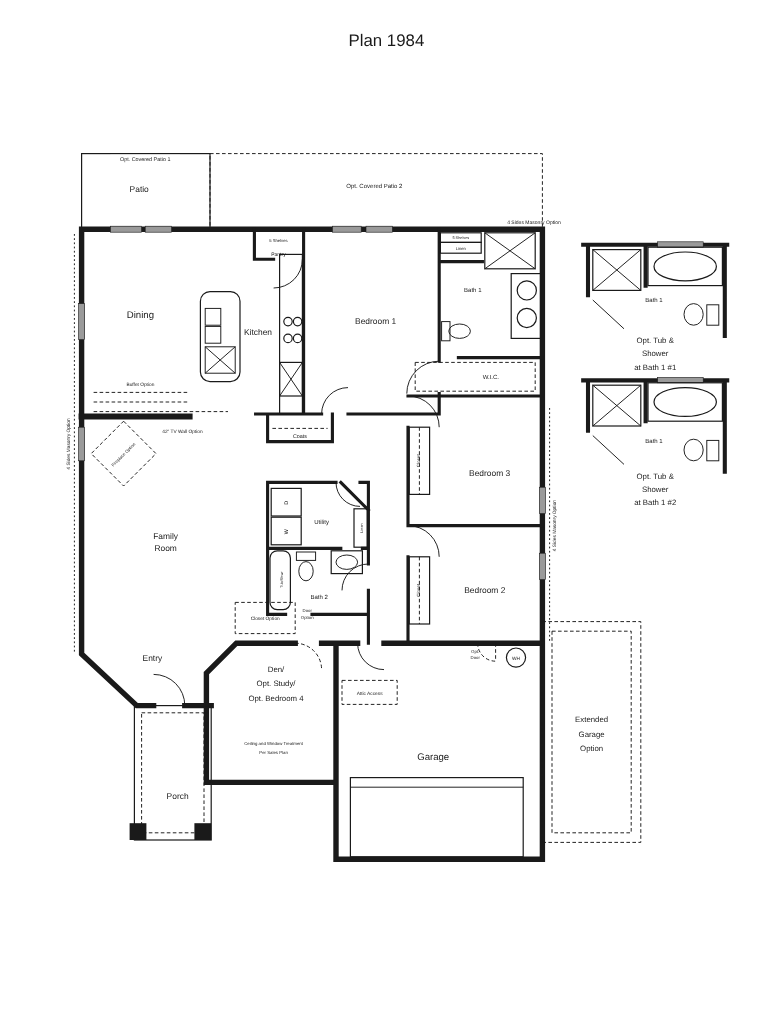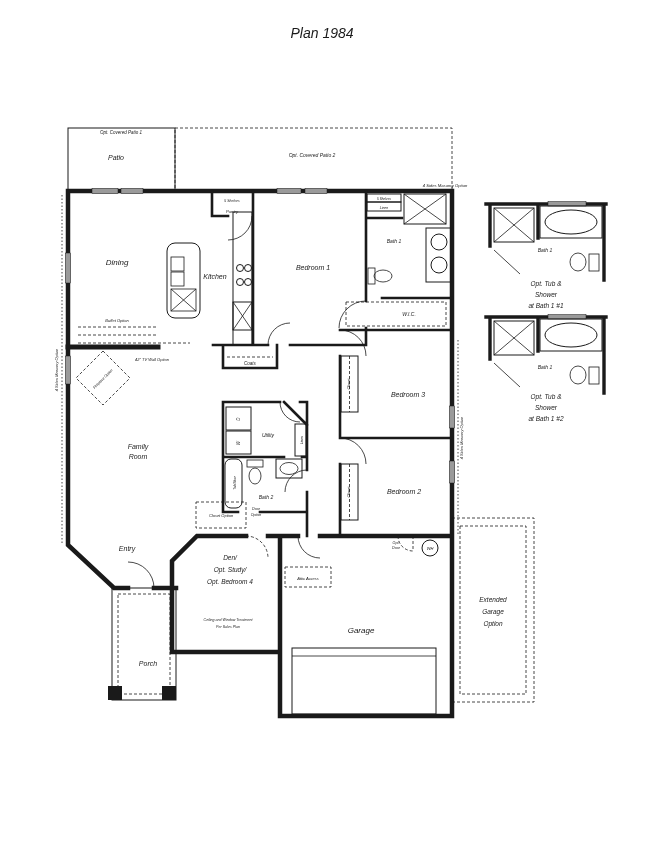--- a/index.html
+++ b/index.html
@@ -1,16 +1,16 @@
 <!DOCTYPE html>
 <html><head>
 <meta charset="utf-8">
 <style>
   html,body{margin:0;padding:0;background:#ffffff;}
-  .page{position:relative;width:650px;height:818px;background:#fff;overflow:hidden;font-style:italic;}
+  .page{position:relative;width:650px;height:818px;background:#fff;overflow:hidden;}
   svg{display:block;}
   .txt{font-family:"Liberation Sans",sans-serif;fill:#1a1a1a;text-anchor:middle;}
   .t32{font-size:3.2px;} .t35{font-size:3.5px;} .t36{font-size:3.6px;}
   .t38{font-size:3.8px;} .t4{font-size:4px;} .t42{font-size:4.2px;}
   .t45{font-size:4.5px;} .t5{font-size:5px;} .t65{font-size:6.5px;} .t7{font-size:7px;}
   .t8{font-size:8px;} .t14{font-size:14px;}
   .we{fill:none;stroke:#1a1a1a;stroke-width:4.5;stroke-linecap:square;}
   .wh2{fill:none;stroke:#1a1a1a;stroke-width:5;stroke-linecap:square;}
   .wi{fill:none;stroke:#1a1a1a;stroke-width:2.6;stroke-linecap:square;}
   .wd{fill:none;stroke:#1a1a1a;stroke-width:3.4;stroke-linecap:square;}

